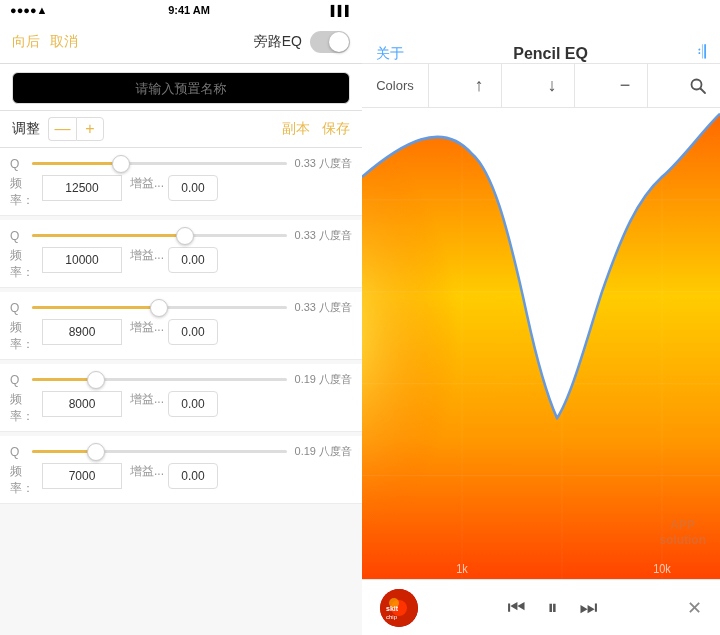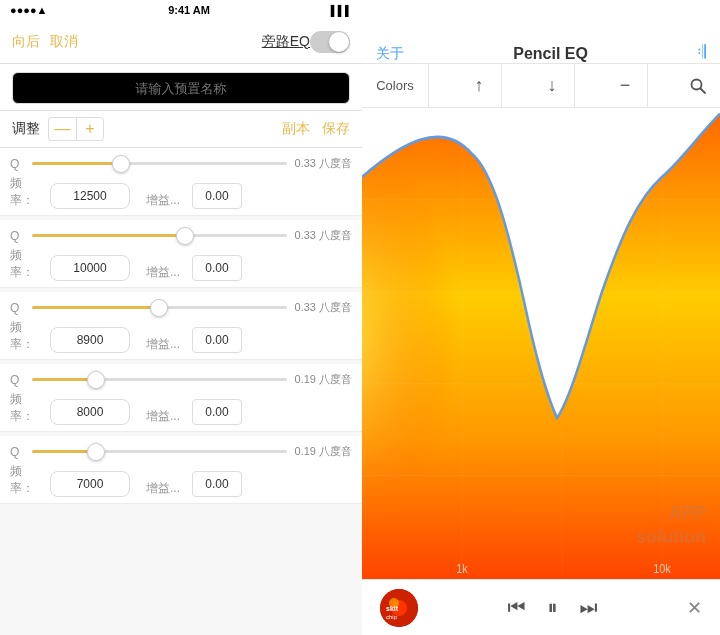--- a/index.html
+++ b/index.html
@@ -48,24 +48,23 @@
     .nav-btn {
       font-size: 14px;
       color: #e8b84b;
       cursor: pointer;
       background: none;
       border: none;
     }
     .nav-center {
       display: flex;
       align-items: center;
-      gap: 0;
+      gap: 8px;
       font-size: 14px;
       color: #333;
-      text-decoration: underline;
     }
     .toggle-switch {
       width: 40px;
       height: 22px;
       background: #ccc;
       border-radius: 11px;
       position: relative;
       cursor: pointer;
     }
     .toggle-knob {
@@ -170,30 +169,30 @@
       border-radius: 50%;
       position: absolute;
       top: -7.5px;
       box-shadow: 0 1px 3px rgba(0,0,0,0.2);
     }
     .octave-label { font-size: 11px; color: #888; margin-left: 4px; white-space: nowrap; }
 
     
     .freq-row {
       display: flex;
-      align-items: flex-end;
+      align-items: flex-start;
       padding: 2px 0 4px;
-      gap: 12px;
+      gap: 4px;
     }
     .freq-label { font-size: 12px; color: #999; width: 28px; }
     .freq-input {
       width: 80px;
       height: 26px;
       border: 1px solid #ddd;
-      border-radius: 8px;
+      border-radius: 0;
       text-align: center;
       font-size: 12px;
       background: white;
       color: #333;
     }
     .gain-label { font-size: 12px; color: #999; margin-left: 4px; }
     .gain-input {
       width: 50px;
       height: 26px;
       border: 1px solid #ddd;
@@ -276,24 +275,24 @@
       top: 0; left: 0;
       width: 100%;
       height: 100%;
     }
 
     
     .watermark {
       position: absolute;
       bottom: 30px;
       right: 14px;
-      font-size: 18px;
+      font-size: 12px;
       font-weight: 600;
       color: rgba(200,120,80,0.5);
-      text-align: right;
+      text-align: center;
       line-height: 1.3;
     }
 
     
     .player-bar {
       height: 56px;
       display: flex;
       align-items: center;
       justify-content: space-between;
       padding: 0 18px;

